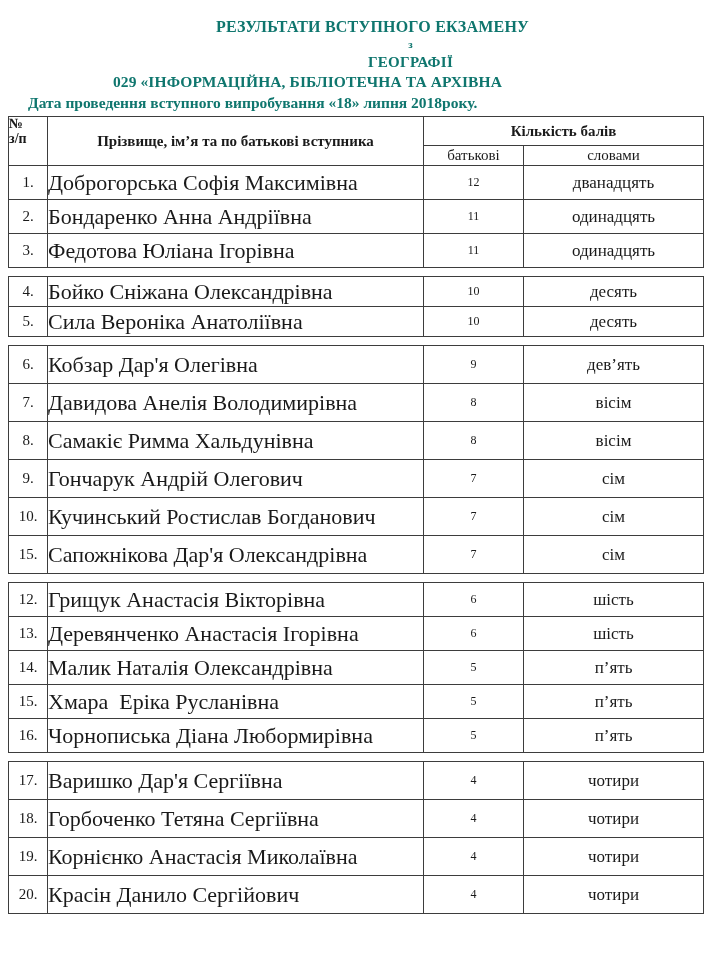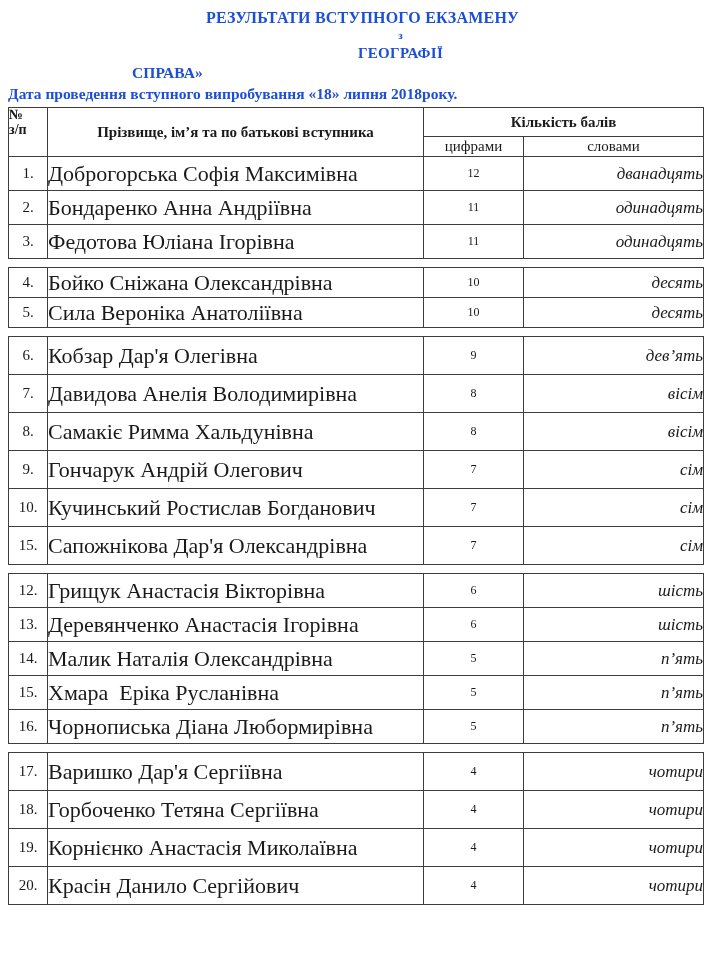--- a/index.html
+++ b/index.html
@@ -2,21 +2,21 @@
 <html><head>
 <meta charset="utf-8">
 <style>
   html,body{margin:0;padding:0;}
   body{
     width:705px;height:980px;background:#ffffff;overflow:hidden;
     font-family:"Liberation Serif", serif;
     -webkit-font-smoothing:antialiased;
   }
   
-  .doc-header{padding-top:7px;color:#1d4ed8;}
+  .doc-header{padding-top:16px;color:#0f766e;margin-left:20px;}
   .t1{font-weight:bold;font-size:16px;line-height:21px;text-align:center;position:relative;left:10px;letter-spacing:.2px;}
   .t2{font-weight:bold;font-size:11px;line-height:15px;text-align:center;position:relative;left:48px;}
   .t3{font-weight:bold;font-size:15px;line-height:20px;text-align:center;position:relative;left:48px;letter-spacing:.3px;}
   .spec{font-weight:bold;font-size:15.5px;line-height:20px;padding-left:8px;letter-spacing:.1px;}
   .spec1{margin-top:3px;}
   .spec2{padding-left:93px;}
   .spec3{padding-left:132px;}
   .meta{font-size:15.5px;line-height:21px;padding-left:8px;}
   .meta b{font-weight:bold;}
   .meta .lbl{font-weight:bold;}
@@ -30,53 +30,53 @@
   .results th,.results td{border:1.5px solid #3d3d3d;padding:0;}
   .head-row1{height:29px;}
   .head-row2{height:20px;}
   .th-no{font-size:14px;font-weight:bold;text-align:left;vertical-align:top;padding:2px 0 0 5px;line-height:1.05;}
   .th-name{font-size:15px;font-weight:bold;text-align:center;vertical-align:middle;}
   .th-score{font-size:15px;font-weight:bold;text-align:center;vertical-align:middle;}
   .sub-head{font-size:15px;font-weight:normal;text-align:center;vertical-align:middle;}
   .col-no{font-size:15px;text-align:center;vertical-align:middle;}
   .col-name{font-size:22px;text-align:left;vertical-align:middle;padding-left:9px;white-space:pre-wrap;}
   .col-score{font-size:12px;text-align:center;vertical-align:middle;}
-  .col-word{font-size:17px;text-align:right;vertical-align:middle;font-style:italic;}
+  .col-word{font-size:17px;text-align:center;vertical-align:middle;}
   tr.r-a{height:34px;} tr.r-b{height:30px;} tr.r-c{height:38px;} tr.r-d{height:34px;} tr.r-e{height:38px;}
   tr.section-break td{border:none;height:8px;padding:0;}
 </style>
 </head>
 <body>
 
 <div class="doc-header">
   <div class="t1">РЕЗУЛЬТАТИ ВСТУПНОГО ЕКЗАМЕНУ</div>
   <div class="t2">з</div>
   <div class="t3">ГЕОГРАФІЇ</div>
-  <div class="spec spec3">СПРАВА»</div>
+  <div class="spec spec2">029 «ІНФОРМАЦІЙНА, БІБЛІОТЕЧНА ТА АРХІВНА</div>
   <div class="meta"><span class="lbl">Дата проведення вступного випробування </span><b>«18» липня 2018року.</b></div>
 </div>
 
 <table class="results">
   <colgroup>
       <col class="c1">
       <col class="c2">
       <col class="c3">
       <col class="c4">
     </colgroup>
   <thead>
     <tr class="head-row1">
       <th rowspan="2" class="th-no">
         <div>№</div>
         <div>з/п</div>
       </th>
       <th rowspan="2" class="th-name">Прізвище, ім’я та по батькові вступника</th>
       <th colspan="2" class="th-score">Кількість балів</th>
     </tr>
     <tr class="head-row2">
-      <th class="sub-head">цифрами</th>
+      <th class="sub-head">батькові</th>
       <th class="sub-head">словами</th>
     </tr>
   </thead>
   <tbody>
       <tr class="r-a">
         <td class="col-no">1.</td>
         <td class="col-name">Доброгорська Софія Максимівна</td>
         <td class="col-score">12</td>
         <td class="col-word">дванадцять</td>
       </tr>

